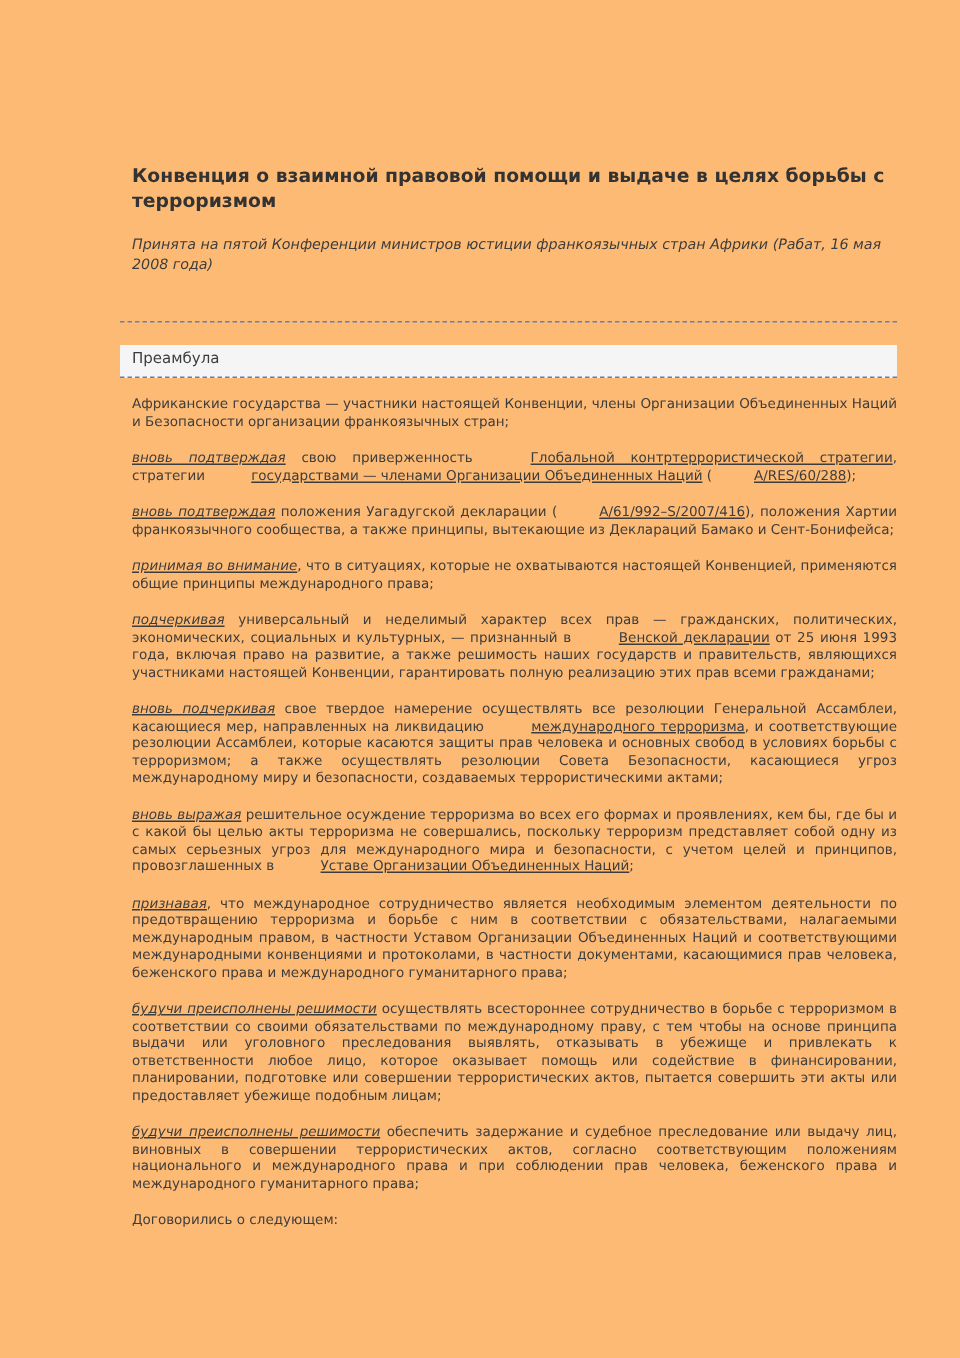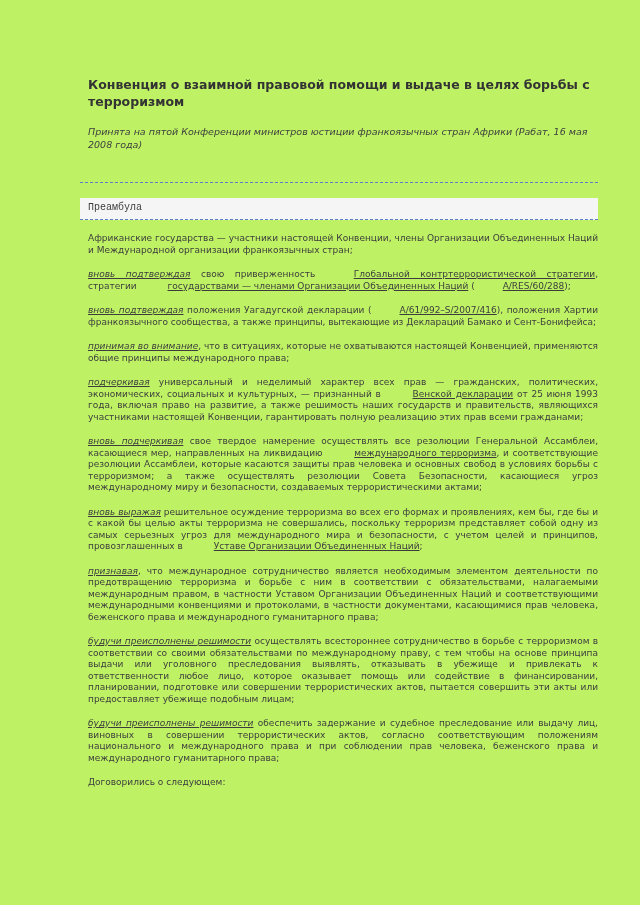--- a/index.html
+++ b/index.html
@@ -1,54 +1,54 @@
 <!DOCTYPE html>
 <html><head>
 <meta charset="utf-8">
 <style>
   html,body{margin:0;padding:0;background:#ffffff;}
   .page{
     width:640px;height:905px;box-sizing:border-box;
-    padding:76px 42px 0 88px;background:#bef264;overflow:hidden;
+    padding:108px 42px 0 88px;background:#fdba74;overflow:hidden;
     font-family:"DejaVu Sans",sans-serif;color:#3d3d3d;
   }
   .doc-title{
     font-size:12.5px;line-height:17px;font-weight:bold;color:#333333;
     margin:0 0 15px 0;
   }
   .doc-subtitle{
     font-size:9.5px;line-height:13px;font-style:italic;color:#3d3d3d;
     margin:0 0 31px 0;
   }
   .sep{
     border:0;border-top:1px dashed #5b7fc9;height:0;
     margin:0 0 0 -8px;
   }
   .section-header{
     background:#f5f5f5;border-bottom:1px dashed #5b7fc9;
     font-size:10px;line-height:12px;color:#3d3d3d;
-    padding:4px 8px 5px 8px;margin:15px 0 13px -8px;font-family:Liberation Mono, monospace;
+    padding:4px 8px 5px 8px;margin:15px 0 13px -8px;
   }
   .para{
     font-size:9px;line-height:11.5px;text-align:justify;
     margin:0 0 13px 0;color:#3d3d3d;
   }
   .it{font-style:italic;text-decoration:underline;}
   .link{text-decoration:underline;cursor:pointer;color:#3d3d3d;margin-left:28px;}
 </style>
 </head>
 <body>
 
 <div class="page">
   <h1 class="doc-title">Конвенция о взаимной правовой помощи и выдаче в целях борьбы с терроризмом</h1>
   <p class="doc-subtitle">Принята на пятой Конференции министров юстиции франкоязычных стран Африки (Рабат, 16 мая 2008 года)</p>
   <hr class="sep">
   <div class="section-header">Преамбула</div>
   <div id="paras">
-      <p class="para"><span>Африканские государства — участники настоящей Конвенции, члены Организации Объединенных Наций и Международной организации франкоязычных стран;</span></p>
+      <p class="para"><span>Африканские государства — участники настоящей Конвенции, члены Организации Объединенных Наций и Безопасности организации франкоязычных стран;</span></p>
       <p class="para"><span class="it">вновь подтверждая</span><span> свою приверженность </span><span class="link">Глобальной контртеррористической стратегии</span><span>, стратегии </span><span class="link">государствами — членами Организации Объединенных Наций</span><span> (</span><span class="link">A/RES/60/288</span><span>);</span></p>
       <p class="para"><span class="it">вновь подтверждая</span><span> положения Уагадугской декларации (</span><span class="link">A/61/992–S/2007/416</span><span>), положения Хартии франкоязычного сообщества, а также принципы, вытекающие из Деклараций Бамако и Сент-Бонифейса;</span></p>
       <p class="para"><span class="it">принимая во внимание</span><span>, что в ситуациях, которые не охватываются настоящей Конвенцией, применяются общие принципы международного права;</span></p>
       <p class="para"><span class="it">подчеркивая</span><span> универсальный и неделимый характер всех прав — гражданских, политических, экономических, социальных и культурных, — признанный в </span><span class="link">Венской декларации</span><span> от 25 июня 1993 года, включая право на развитие, а также решимость наших государств и правительств, являющихся участниками настоящей Конвенции, гарантировать полную реализацию этих прав всеми гражданами;</span></p>
       <p class="para"><span class="it">вновь подчеркивая</span><span> свое твердое намерение осуществлять все резолюции Генеральной Ассамблеи, касающиеся мер, направленных на ликвидацию </span><span class="link">международного терроризма</span><span>, и соответствующие резолюции Ассамблеи, которые касаются защиты прав человека и основных свобод в условиях борьбы с терроризмом; а также осуществлять резолюции Совета Безопасности, касающиеся угроз международному миру и безопасности, создаваемых террористическими актами;</span></p>
       <p class="para"><span class="it">вновь выражая</span><span> решительное осуждение терроризма во всех его формах и проявлениях, кем бы, где бы и с какой бы целью акты терроризма не совершались, поскольку терроризм представляет собой одну из самых серьезных угроз для международного мира и безопасности, с учетом целей и принципов, провозглашенных в </span><span class="link">Уставе Организации Объединенных Наций</span><span>;</span></p>
       <p class="para"><span class="it">признавая</span><span>, что международное сотрудничество является необходимым элементом деятельности по предотвращению терроризма и борьбе с ним в соответствии с обязательствами, налагаемыми международным правом, в частности Уставом Организации Объединенных Наций и соответствующими международными конвенциями и протоколами, в частности документами, касающимися прав человека, беженского права и международного гуманитарного права;</span></p>
       <p class="para"><span class="it">будучи преисполнены решимости</span><span> осуществлять всестороннее сотрудничество в борьбе с терроризмом в соответствии со своими обязательствами по международному праву, с тем чтобы на основе принципа выдачи или уголовного преследования выявлять, отказывать в убежище и привлекать к ответственности любое лицо, которое оказывает помощь или содействие в финансировании, планировании, подготовке или совершении террористических актов, пытается совершить эти акты или предоставляет убежище подобным лицам;</span></p>
       <p class="para"><span class="it">будучи преисполнены решимости</span><span> обеспечить задержание и судебное преследование или выдачу лиц, виновных в совершении террористических актов, согласно соответствующим положениям национального и международного права и при соблюдении прав человека, беженского права и международного гуманитарного права;</span></p>
       <p class="para"><span>Договорились о следующем:</span></p>

